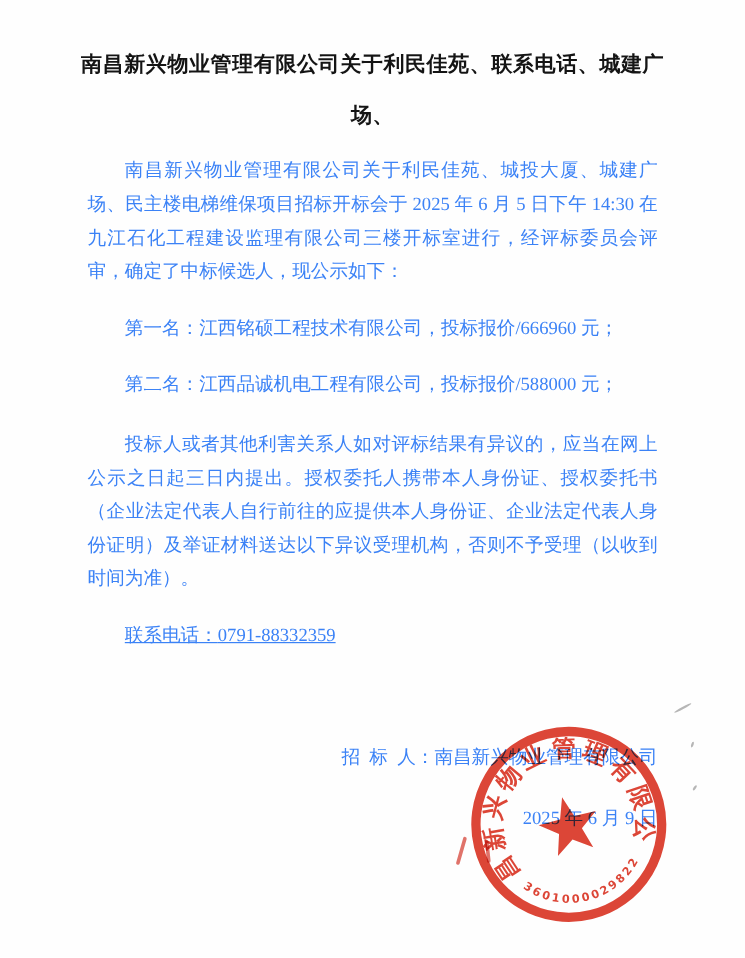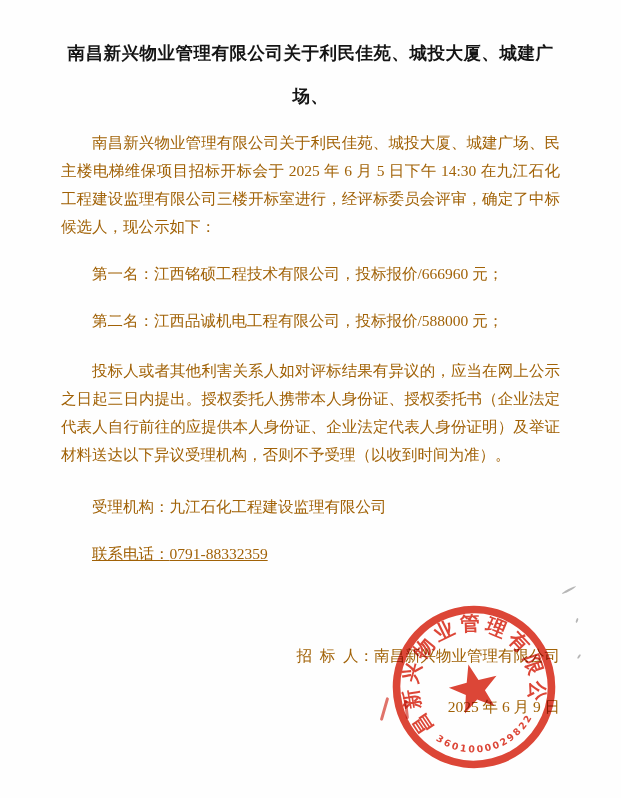--- a/index.html
+++ b/index.html
@@ -20,24 +20,24 @@
   }
   .title-line {
     font-size: 17.5px;
     font-weight: bold;
     color: #141414;
     text-align: center;
     line-height: 43px;
     letter-spacing: 0.5px;
   }
   p {
-    margin: 4px;
+    margin: 16px;
     font-size: 15.5px;
     line-height: 28px;
-    color: #a16207;
+    color: #3b82f6;
   }
   .indent {
     text-indent: 2em;
     text-align: justify;
   }
   .p-intro      { margin-top: 11px; }
   .item         { margin-top: 19px; text-indent: 2em; }
   .p-objection  { margin-top: 22px; }
   .p-acceptance { margin-top: 24px; text-indent: 2em; }
   .p-phone      { margin-top: 19px; text-indent: 2em; text-decoration: underline; }
@@ -76,31 +76,30 @@
   .scratch-1 { left: 561px; top: 589px; width: 16px; height: 2px; transform: rotate(-28deg); }
   .scratch-2 { left: 576px; top: 618px; width: 2px; height: 5px; transform: rotate(20deg); }
   .scratch-3 { left: 578px; top: 654px; width: 2px; height: 5px; transform: rotate(35deg); }
 </style>
 </head>
 <body>
 
 <div class="page">
 
   <header>
-    <div class="title-line">南昌新兴物业管理有限公司关于利民佳苑、城投大厦、城建广场、</div>
+    <div class="title-line">南昌新兴物业管理有限公司关于利民佳苑、联系电话、城建广场、</div>
   </header>
 
   <p class="indent p-intro">南昌新兴物业管理有限公司关于利民佳苑、城投大厦、城建广场、民主楼电梯维保项目招标开标会于 2025 年 6 月 5 日下午 14:30 在九江石化工程建设监理有限公司三楼开标室进行，经评标委员会评审，确定了中标候选人，现公示如下：</p>
 
   <p class="item">第一名：江西铭硕工程技术有限公司，投标报价/666960 元；</p>
   <p class="item">第二名：江西品诚机电工程有限公司，投标报价/588000 元；</p>
 
   <p class="indent p-objection">投标人或者其他利害关系人如对评标结果有异议的，应当在网上公示之日起三日内提出。授权委托人携带本人身份证、授权委托书（企业法定代表人自行前往的应提供本人身份证、企业法定代表人身份证明）及举证材料送达以下异议受理机构，否则不予受理（以收到时间为准）。</p>
 
-  <p class="p-acceptance"><span>受理机构：</span><span>九江石化工程建设监理有限公司</span></p>
 
   <p class="p-phone"><span>联系电话：</span><span>0791-88332359</span></p>
 
   <p class="p-bidder"><span>招 标 人：</span><span>南昌新兴物业管理有限公司</span></p>
 
   <p class="p-date">2025 年 6 月 9 日</p>
 
   <svg class="seal" viewBox="0 0 200 200" aria-hidden="true">
     <g transform="rotate(-14 100 100)" fill="#d92c1b">
       <circle cx="100" cy="100" r="90" fill="none" stroke="#d92c1b" stroke-width="9"></circle>

